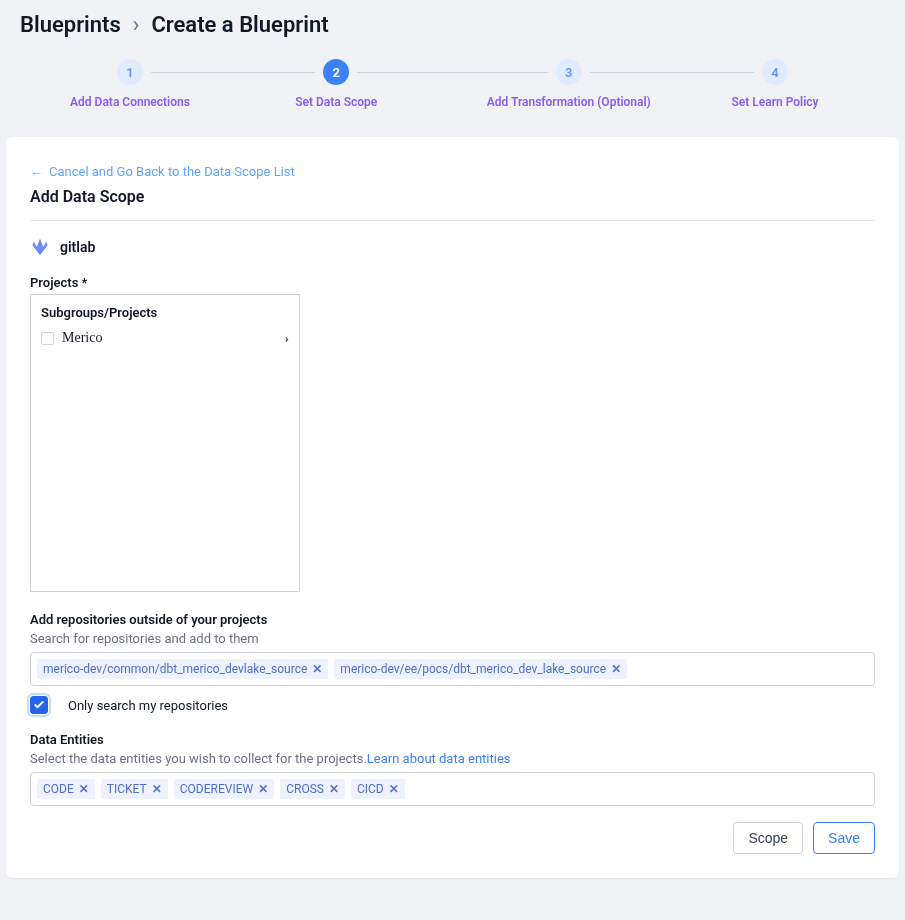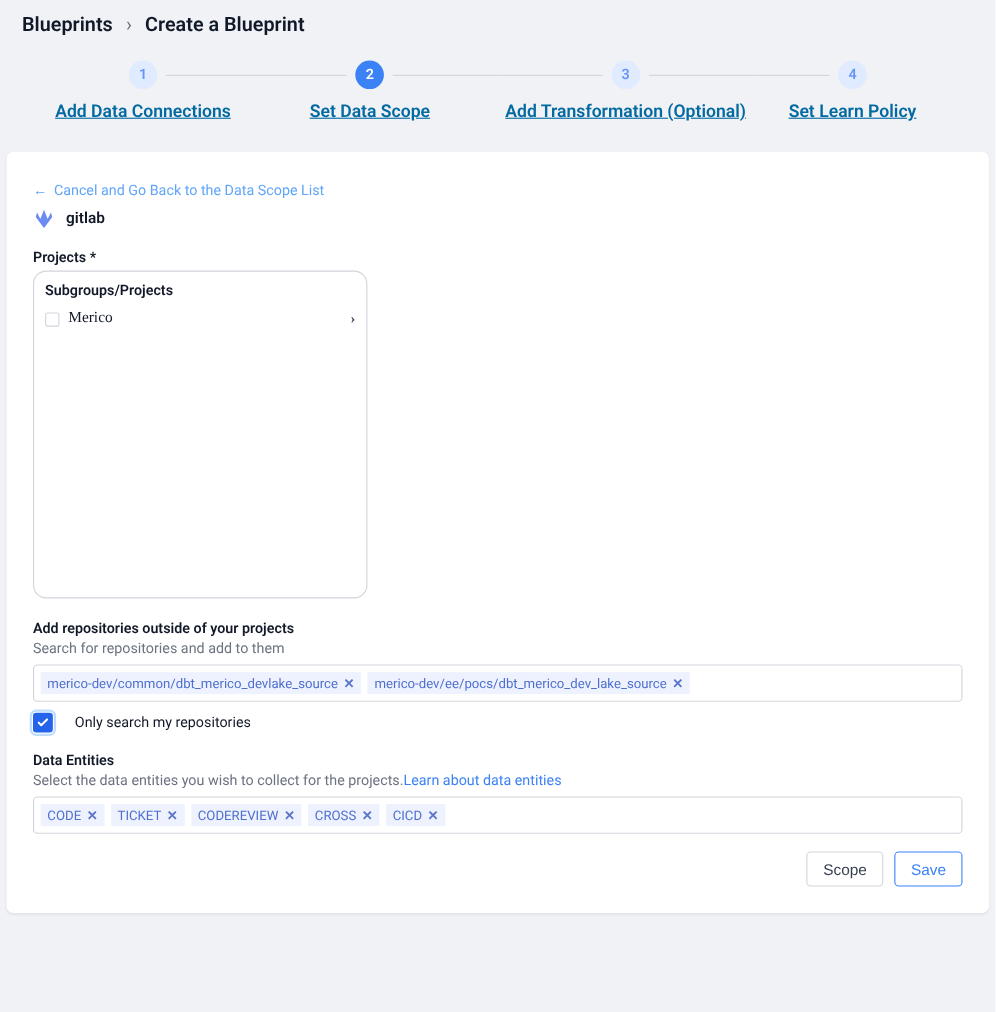--- a/index.html
+++ b/index.html
@@ -13,21 +13,21 @@
       color: #1f2937;
       width: 905px;
     }
     .page-header {
       padding: 12px 20px 0 20px;
     }
     .breadcrumb {
       display: flex;
       align-items: center;
       gap: 12px;
-      font-size: 18px;
+      font-size: 22px;
       font-weight: 600;
       color: #111827;
     }
     .breadcrumb-sep {
       color: #6b7280;
       font-weight: 400;
     }
     .stepper {
       display: flex;
       align-items: flex-start;
@@ -67,25 +67,24 @@
     .step-circle.inactive {
       background: #e0ebff;
       color: #6895f7;
     }
     .step-circle.active {
       background: #3b82f6;
       color: #fff;
     }
     .step-label {
       margin-top: 10px;
-      font-size: 16px;
-      font-weight: 600;
-      color: #0369a1;
+      font-size: 12px;
+      font-weight: 600;
+      color: #8b5cf6;
       white-space: nowrap;
-      text-decoration: underline;
     }
     .step:nth-child(1){ flex: 0 0 180px; }
     .step:nth-child(2){ flex: 1; }
     .step:nth-child(3){ flex: 1; }
     .step:nth-child(4){ flex: 0 0 180px; }
 
     .card {
       margin: 0 6px 6px 6px;
       background: #fff;
       border-radius: 6px;
@@ -128,22 +127,22 @@
       color: #111827;
       margin-bottom: 4px;
     }
     .section-help {
       font-size: 13px;
       color: #6b7280;
       margin-bottom: 6px;
     }
     .tree-box {
       border: 1px solid #d1d5db;
-      border-radius: 12px;
-      width: 304px;
+      border-radius: 0;
+      width: 270px;
       height: 298px;
       padding: 10px;
       margin-bottom: 20px;
     }
     .tree-header {
       font-size: 13px;
       font-weight: 600;
       color: #111827;
       margin-bottom: 8px;
     }
@@ -293,20 +292,21 @@
     </div>
     <div class="step-label">Set Learn Policy</div>
   </div>
 </div>
 
 <div class="card">
   <a href="#" class="back-link">
     <span>←</span>
     <span>Cancel and Go Back to the Data Scope List</span>
   </a>
+  <h2 class="card-title">Add Data Scope</h2>
 
   <div class="connection-name">
     <svg class="gitlab-icon" viewBox="0 0 24 24">
       <path fill="#6b8af2" d="M12 22L3 10l1.5-5L8 12l4-10 4 10 3.5-7L21 10z"></path>
     </svg>
     <span>gitlab</span>
   </div>
 
   
   <div class="section-label">Projects *</div>

